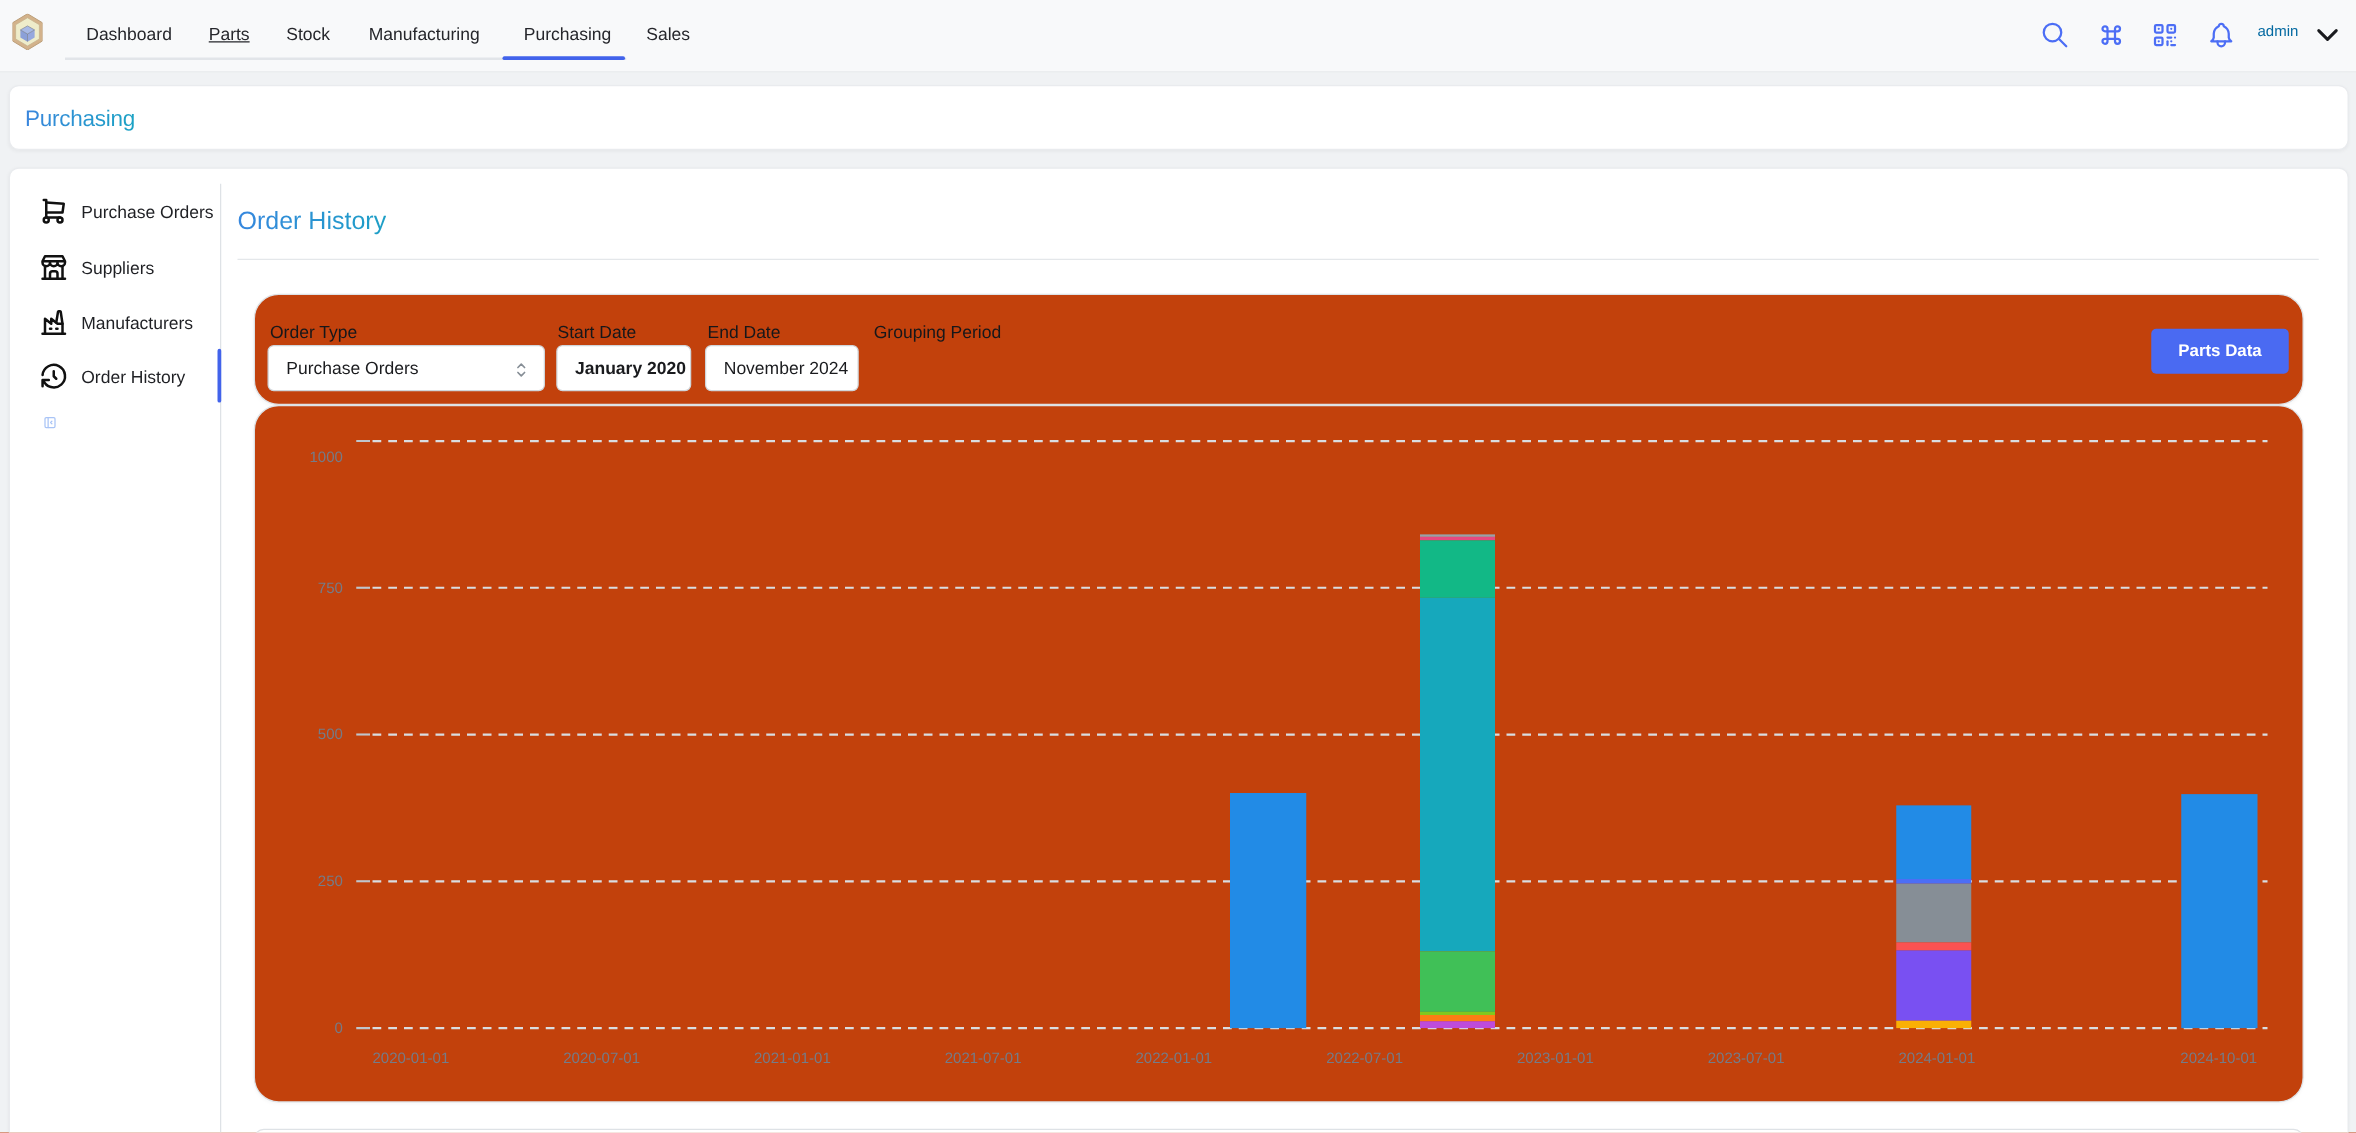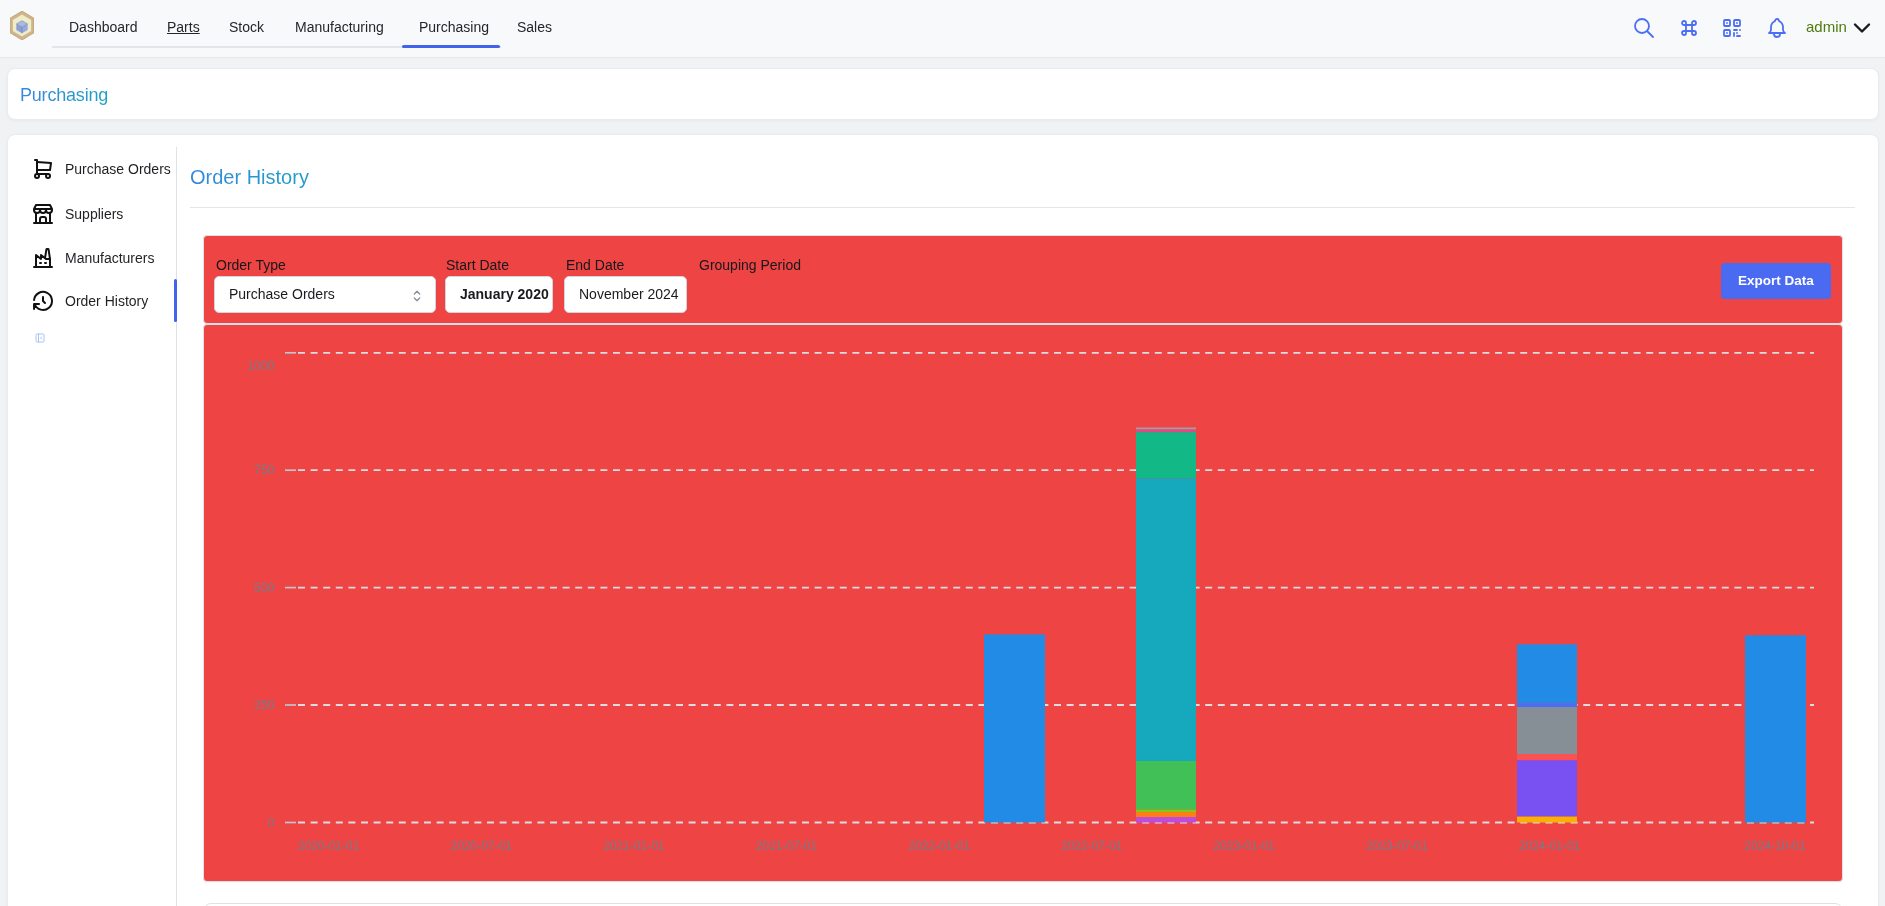--- a/index.html
+++ b/index.html
@@ -6,39 +6,39 @@
   html,body { width:1885px; height:906px; overflow:hidden; }
   body { background:#f0f2f4; font-family:"Liberation Sans", sans-serif; position:relative; }
   .abs { position:absolute; }
 
   
   #header { position:absolute; left:0; top:0; width:1885px; height:58px; background:#f8f9fa; border-bottom:1px solid #e6e9ec; }
   .tab { position:absolute; top:0; height:46px; line-height:55px; font-size:14px; color:#25262b; text-align:left; }
   #tabline { position:absolute; left:52px; top:45.5px; width:449px; height:2px; background:#e2e5e9; }
   #tabblue { position:absolute; left:402px; top:45px; width:98px; height:3px; background:#4263eb; border-radius:2px; }
   .hicon { position:absolute; top:16px; width:24px; height:24px; }
-  #admin { position:absolute; left:1806px; top:18px; font-size:15px; color:#4d7c0f; }
+  #admin { position:absolute; left:1806px; top:18px; font-size:12px; color:#0369a1; }
 
   
   #crumb { position:absolute; left:7px; top:68px; width:1872px; height:52px; background:#fff; border:1px solid #e9ebee; border-radius:8px; box-shadow:0 1px 3px rgba(0,0,0,.04); }
   #crumb span { position:absolute; left:12px; top:16px; font-size:18px; letter-spacing:-0.2px; background:linear-gradient(90deg,#3a86dd,#1aa2c4); -webkit-background-clip:text; background-clip:text; color:transparent; }
 
   
   #panel { position:absolute; left:7px; top:134px; width:1872px; height:790px; background:#fff; border:1px solid #e9ebee; border-radius:8px; box-shadow:0 1px 3px rgba(0,0,0,.04); }
   #vdiv { position:absolute; left:176px; top:147px; width:1px; height:759px; background:#dee2e6; }
   #actbar { position:absolute; left:174px; top:279px; width:3px; height:43px; background:#4263eb; border-radius:2px; }
   .sitem { position:absolute; left:30.5px; width:140px; height:24px; }
   .sitem svg { position:absolute; left:0; top:0; }
   .sitem span { position:absolute; left:34.5px; top:4px; font-size:14px; color:#1f2024; white-space:nowrap; }
 
   #oh-head { position:absolute; left:190px; top:166px; font-size:20px; background:linear-gradient(90deg,#3687de,#1d9fc6); -webkit-background-clip:text; background-clip:text; color:transparent; }
   #hdiv { position:absolute; left:190px; top:207px; width:1665px; height:1px; background:#e4e7ea; }
 
   
-  .card { position:absolute; background:#ef4444; border:1px solid #dee2e6; border-radius:4px; box-shadow:0 1px 3px rgba(0,0,0,.03); }
+  .card { position:absolute; background:#c2410c; border:1px solid #dee2e6; border-radius:20px; box-shadow:0 1px 3px rgba(0,0,0,.03); }
   #fcard { left:203px; top:235px; width:1640px; height:89px; }
   .flabel { position:absolute; top:21px; font-size:14px; font-weight:400; color:#16171a; }
   .finput { position:absolute; top:40px; height:37px; border:1px solid #d0d5da; border-radius:5px; background:#fff; font-size:14px; color:#1a1b1e; line-height:35px; padding-left:14px; }
   #expbtn { position:absolute; left:1517px; top:27px; width:110px; height:36px; background:#4a6af2; border-radius:4px; color:#fff; font-size:13.5px; font-weight:bold; text-align:center; line-height:36px; }
 
   
   #ccard { left:203px; top:324px; width:1640px; height:558px; }
   #ncard { position:absolute; left:203px; top:903px; width:1640px; height:30px; background:#fff; border:1px solid #dee2e6; border-radius:8px 8px 0 0; }
 </style>
 </head>
@@ -151,21 +151,21 @@
   <div class="flabel" style="left:362px;">End Date</div>
   <div class="flabel" style="left:495px;">Grouping Period</div>
   <div class="finput" style="left:10px; width:222px;">Purchase Orders
     <svg style="position:absolute; right:10px; top:10.5px;" width="16" height="16" viewBox="0 0 24 24" fill="none" stroke="#868e96" stroke-width="2" stroke-linecap="round" stroke-linejoin="round">
         <path d="M8 9l4 -4l4 4"></path>
         <path d="M16 15l-4 4l-4 -4"></path>
       </svg>
   </div>
   <div class="finput" style="left:241px; width:108px;font-weight:bold;">January 2020</div>
   <div class="finput" style="left:360px; width:123px;">November 2024</div>
-  <div id="expbtn">Export Data</div>
+  <div id="expbtn">Parts Data</div>
 </div>
 
 <div class="card" id="ccard">
   <svg width="1638" height="541" viewBox="0 0 1638 541" style="position:absolute; left:0; top:0;">
     <g id="chart">
     <line x1="81" y1="27.8" x2="92" y2="27.8" stroke="#bfc5cc" stroke-width="1.7"></line>
     <line x1="94" y1="27.8" x2="1610" y2="27.8" stroke="#d9dde1" stroke-width="1.8" stroke-dasharray="7 5.6"></line>
     <text x="70.3" y="44.9" text-anchor="end" font-size="12" fill="#747c89" font-family="Liberation Sans, sans-serif">1000</text>
     <line x1="81" y1="145.2" x2="92" y2="145.2" stroke="#bfc5cc" stroke-width="1.7"></line>
     <line x1="94" y1="145.2" x2="1610" y2="145.2" stroke="#d9dde1" stroke-width="1.8" stroke-dasharray="7 5.6"></line>

